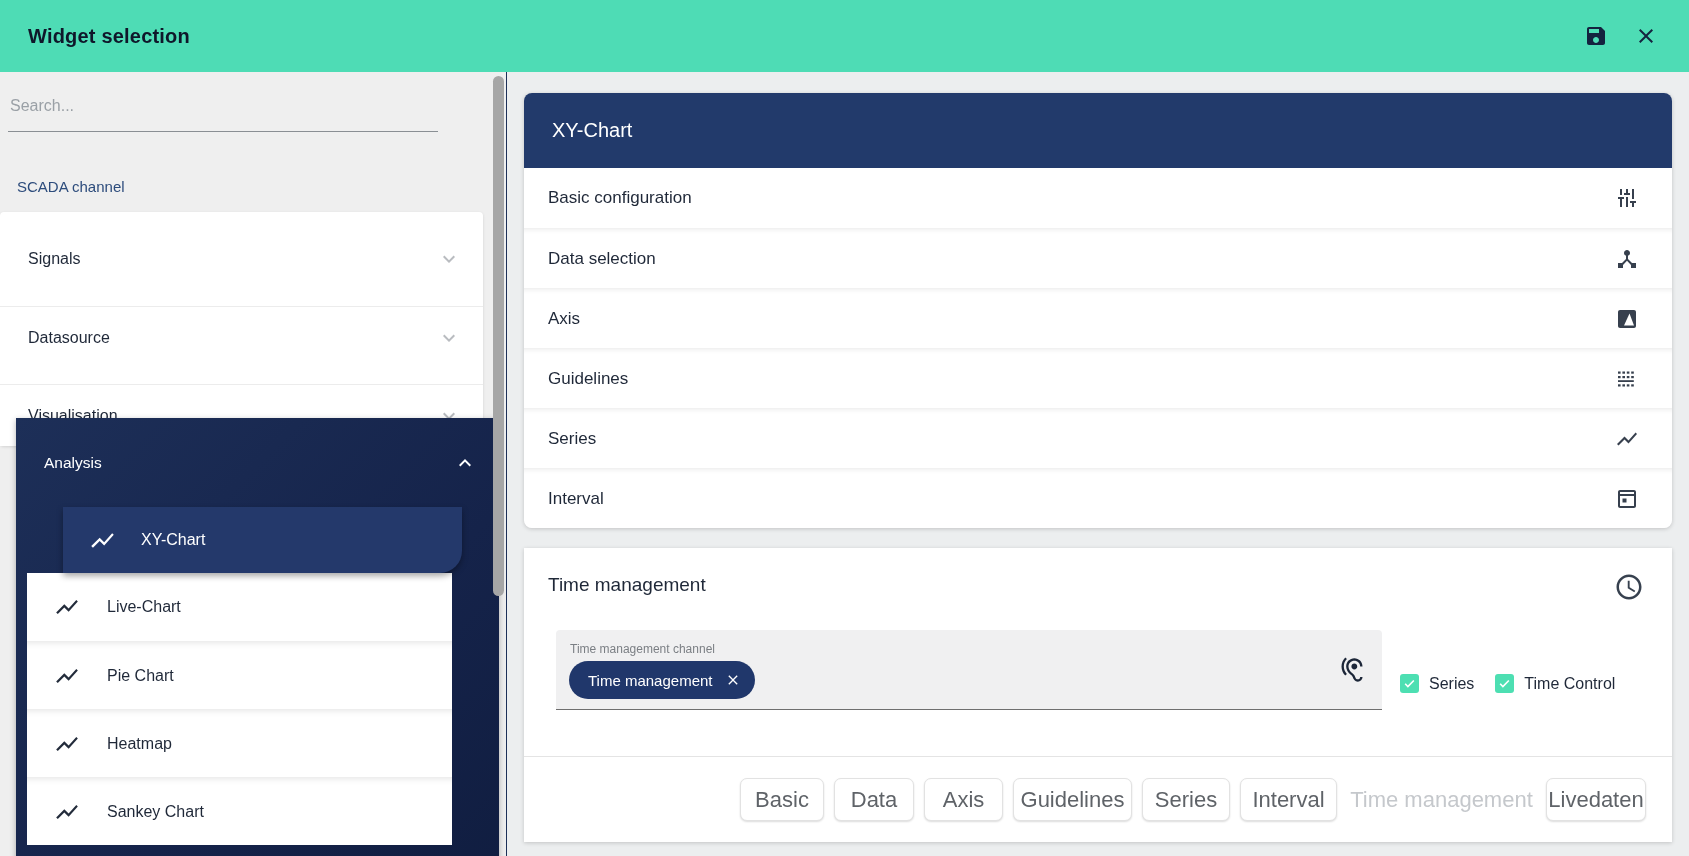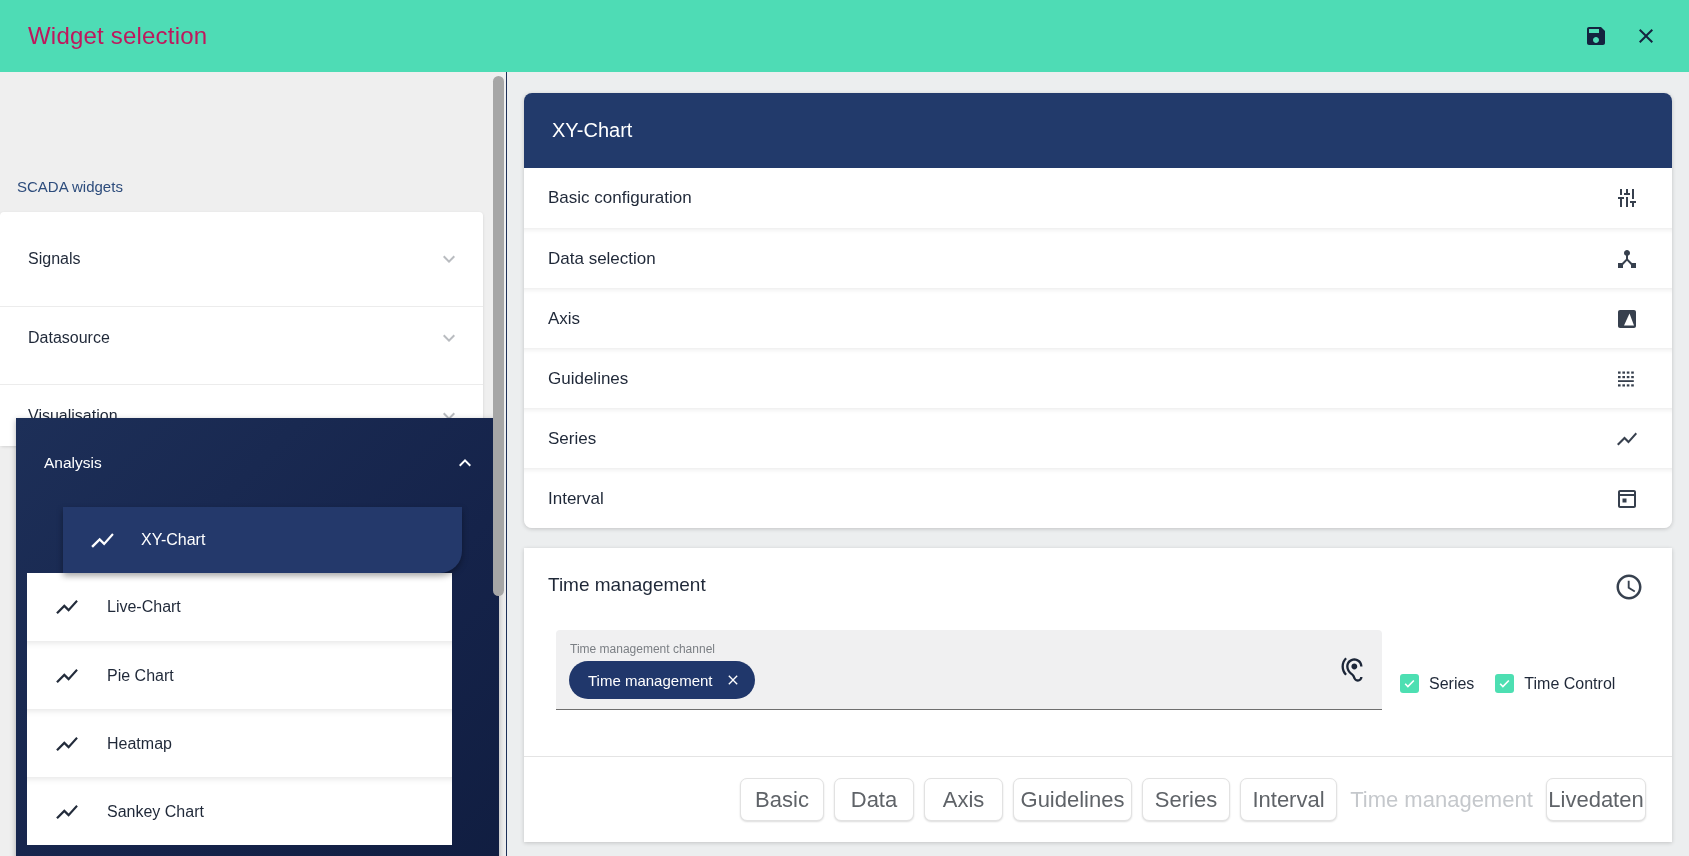--- a/index.html
+++ b/index.html
@@ -3,21 +3,21 @@
 <meta charset="utf-8">
 <style>
   * { margin:0; padding:0; box-sizing:border-box; }
   html,body { width:1689px; height:856px; overflow:hidden;
     font-family:"Liberation Sans", sans-serif; background:#eceeef; }
   .page { position:relative; width:1689px; height:856px; }
 
   
   .titlebar { position:absolute; left:0; top:0; width:1689px; height:72px;
     background:#4edcb5; display:flex; align-items:center; z-index:30; }
-  .titlebar h1 { margin-left:28px; font-size:24px; font-weight:400; color:#be185d; letter-spacing:.2px; }
+  .titlebar h1 { margin-left:28px; font-size:20px; font-weight:700; color:#0f172a; letter-spacing:.2px; }
   .tb-icon { position:absolute; top:24px; width:24px; height:24px; cursor:pointer; }
   .tb-icon svg { width:24px; height:24px; fill:#14233f; }
   .tb-save { left:1584px; }
   .tb-close { left:1634px; }
 
   
   .sidebar { position:absolute; left:0; top:72px; width:507px; height:784px;
     background:#efefef; border-right:1px solid #1c2f57; }
   .search-wrap { position:absolute; left:8px; top:8px; width:430px; }
   .search-input { width:430px; height:52px; border:none; outline:none; background:transparent;
@@ -117,21 +117,24 @@
         </svg>
     </span>
     <span class="tb-icon tb-close">
       <svg viewBox="0 0 24 24">
           <path d="M19 6.41 17.59 5 12 10.59 6.41 5 5 6.41 10.59 12 5 17.59 6.41 19 12 13.41 17.59 19 19 17.59 13.41 12z"></path>
         </svg>
     </span>
   </div>
 
   <div class="sidebar">
-    <div class="sb-caption">SCADA widgets</div>
+    <div class="search-wrap">
+      <input class="search-input" type="text" placeholder="Search..." style="">
+    </div>
+    <div class="sb-caption">SCADA channel</div>
 
     <div class="accordion">
       <div class="acc-row">
         <span class="label">Signals</span>
         <svg viewBox="0 0 24 24">
             <path d="M16.59 8.59 12 13.17 7.41 8.59 6 10l6 6 6-6z"></path>
           </svg>
       </div>
       <div class="acc-row">
         <span class="label">Datasource</span>

